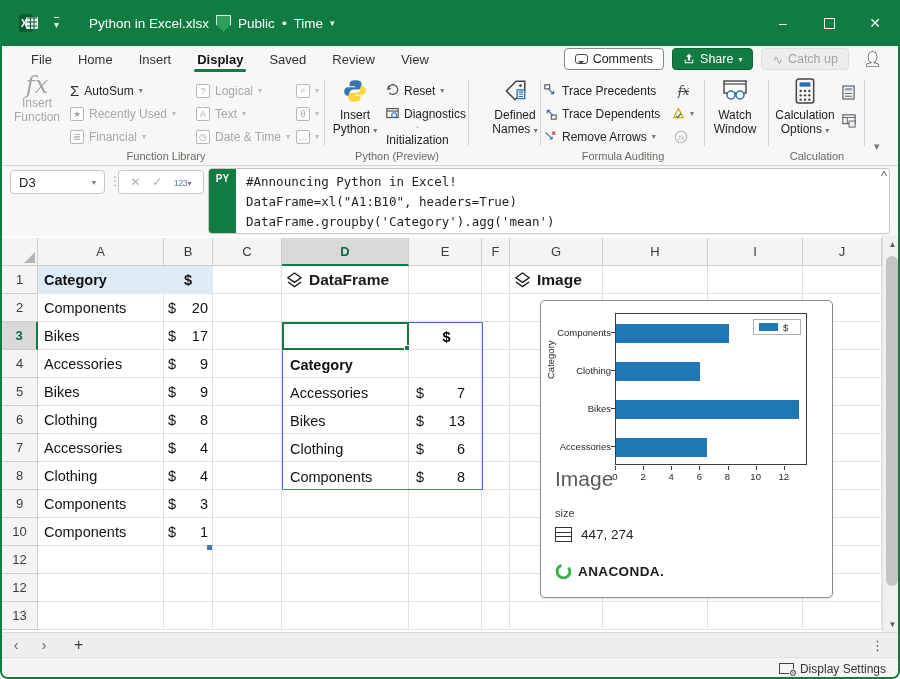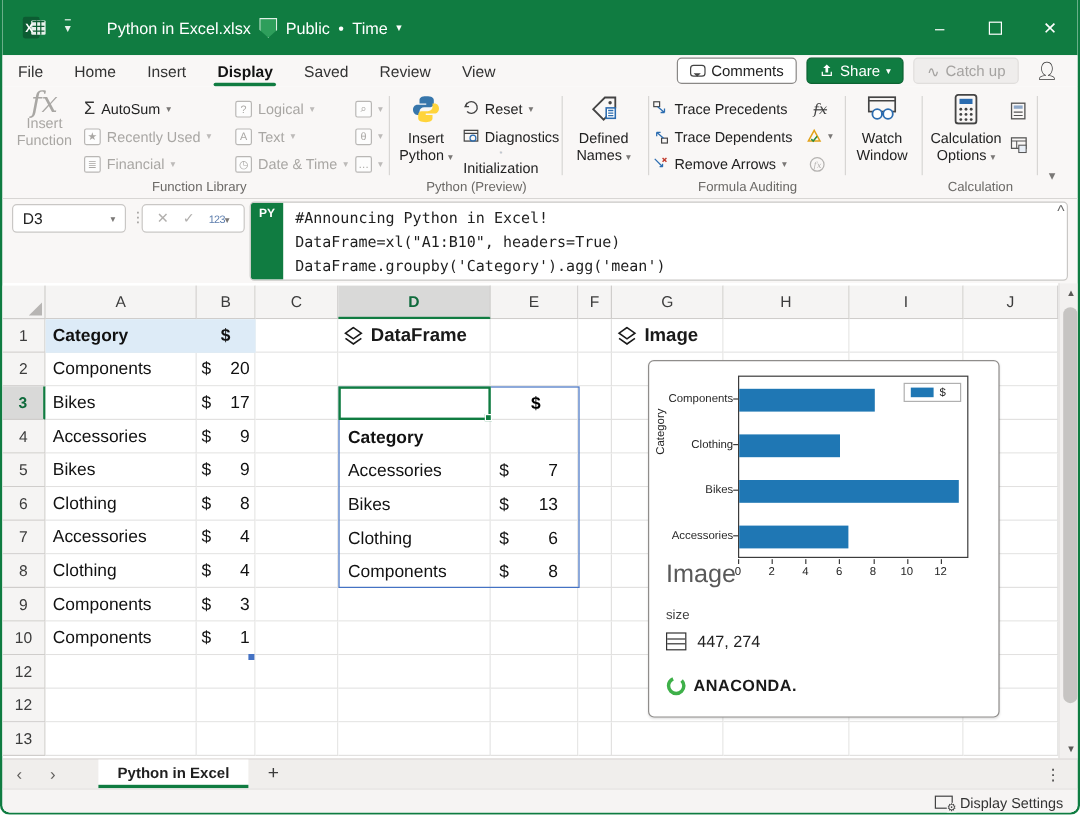--- a/index.html
+++ b/index.html
@@ -192,21 +192,21 @@
     <div class="tb-controls">
       <div class="tb-btn">–</div>
       <div class="tb-btn">
           <span class="maxbox"></span>
         </div>
       <div class="tb-btn">✕</div>
     </div>
   </div>
 
   <div class="tabrow">
-    <div id="menu-tabs" style="display:flex;height:100%;padding-left:0;">
+    <div id="menu-tabs" style="display:flex;height:100%;padding-left:16px;">
         <div class="mtab">File</div>
         <div class="mtab">Home</div>
         <div class="mtab">Insert</div>
         <div class="mtab active">Display</div>
         <div class="mtab">Saved</div>
         <div class="mtab">Review</div>
         <div class="mtab">View</div>
       </div>
     <div class="tabrow-right">
       <div class="pill comments">
@@ -311,21 +311,21 @@
             <path d="M3 1h7l3 3v11H3z" fill="none" stroke="#444" stroke-width="1.3"></path>
             <circle cx="8" cy="11" r="2.5" fill="none" stroke="#2b6cb0" stroke-width="1.3"></circle>
           </svg>
         <span>Initialization</span>
       </div>
       <div class="rcaption">Python (Preview)</div>
     </div>
     <div class="rsep" style="left:466px;"></div>
 
     <div class="rgroup" style="left:468px;width:70px;">
-      <div class="bigbtn" style="left:4px;">
+      <div class="bigbtn" style="left:16px;">
         <svg width="26" height="26" viewBox="0 0 24 24">
           <path d="M13 3l8 0 0 8-9 9-8-8z" fill="none" stroke="#444" stroke-width="1.4"></path>
           <circle cx="17" cy="7" r="1.3" fill="#444"></circle>
           <rect x="14" y="11" width="7" height="8" fill="#fff" stroke="#2b6cb0" stroke-width="1.2"></rect>
           <path d="M15.5 13h4M15.5 15h4M15.5 17h4" stroke="#2b6cb0" stroke-width="1"></path>
         </svg>
         <span class="blabel" style="color:#222"><span>Defined</span><br><span>Names</span> <span class="chev">▾</span></span>
       </div>
     </div>
     <div class="rsep" style="left:538px;"></div>
@@ -783,21 +783,20 @@
     <div class="varrow">▲</div>
     <div class="vtrack">
         <div class="vthumb"></div>
       </div>
     <div class="varrow">▼</div>
   </div>
 
   <div class="sheetbar">
     <span class="snav">‹</span>
     <span class="snav">›</span>
-    <div class="stab">Python in Excel</div>
     <span class="addsheet">+</span>
     <span class="sheet-more">⋮</span>
   </div>
 
   <div class="statusbar">
     <span class="disp-icon"></span>
     <span>Display Settings</span>
   </div>
 
 </div>

